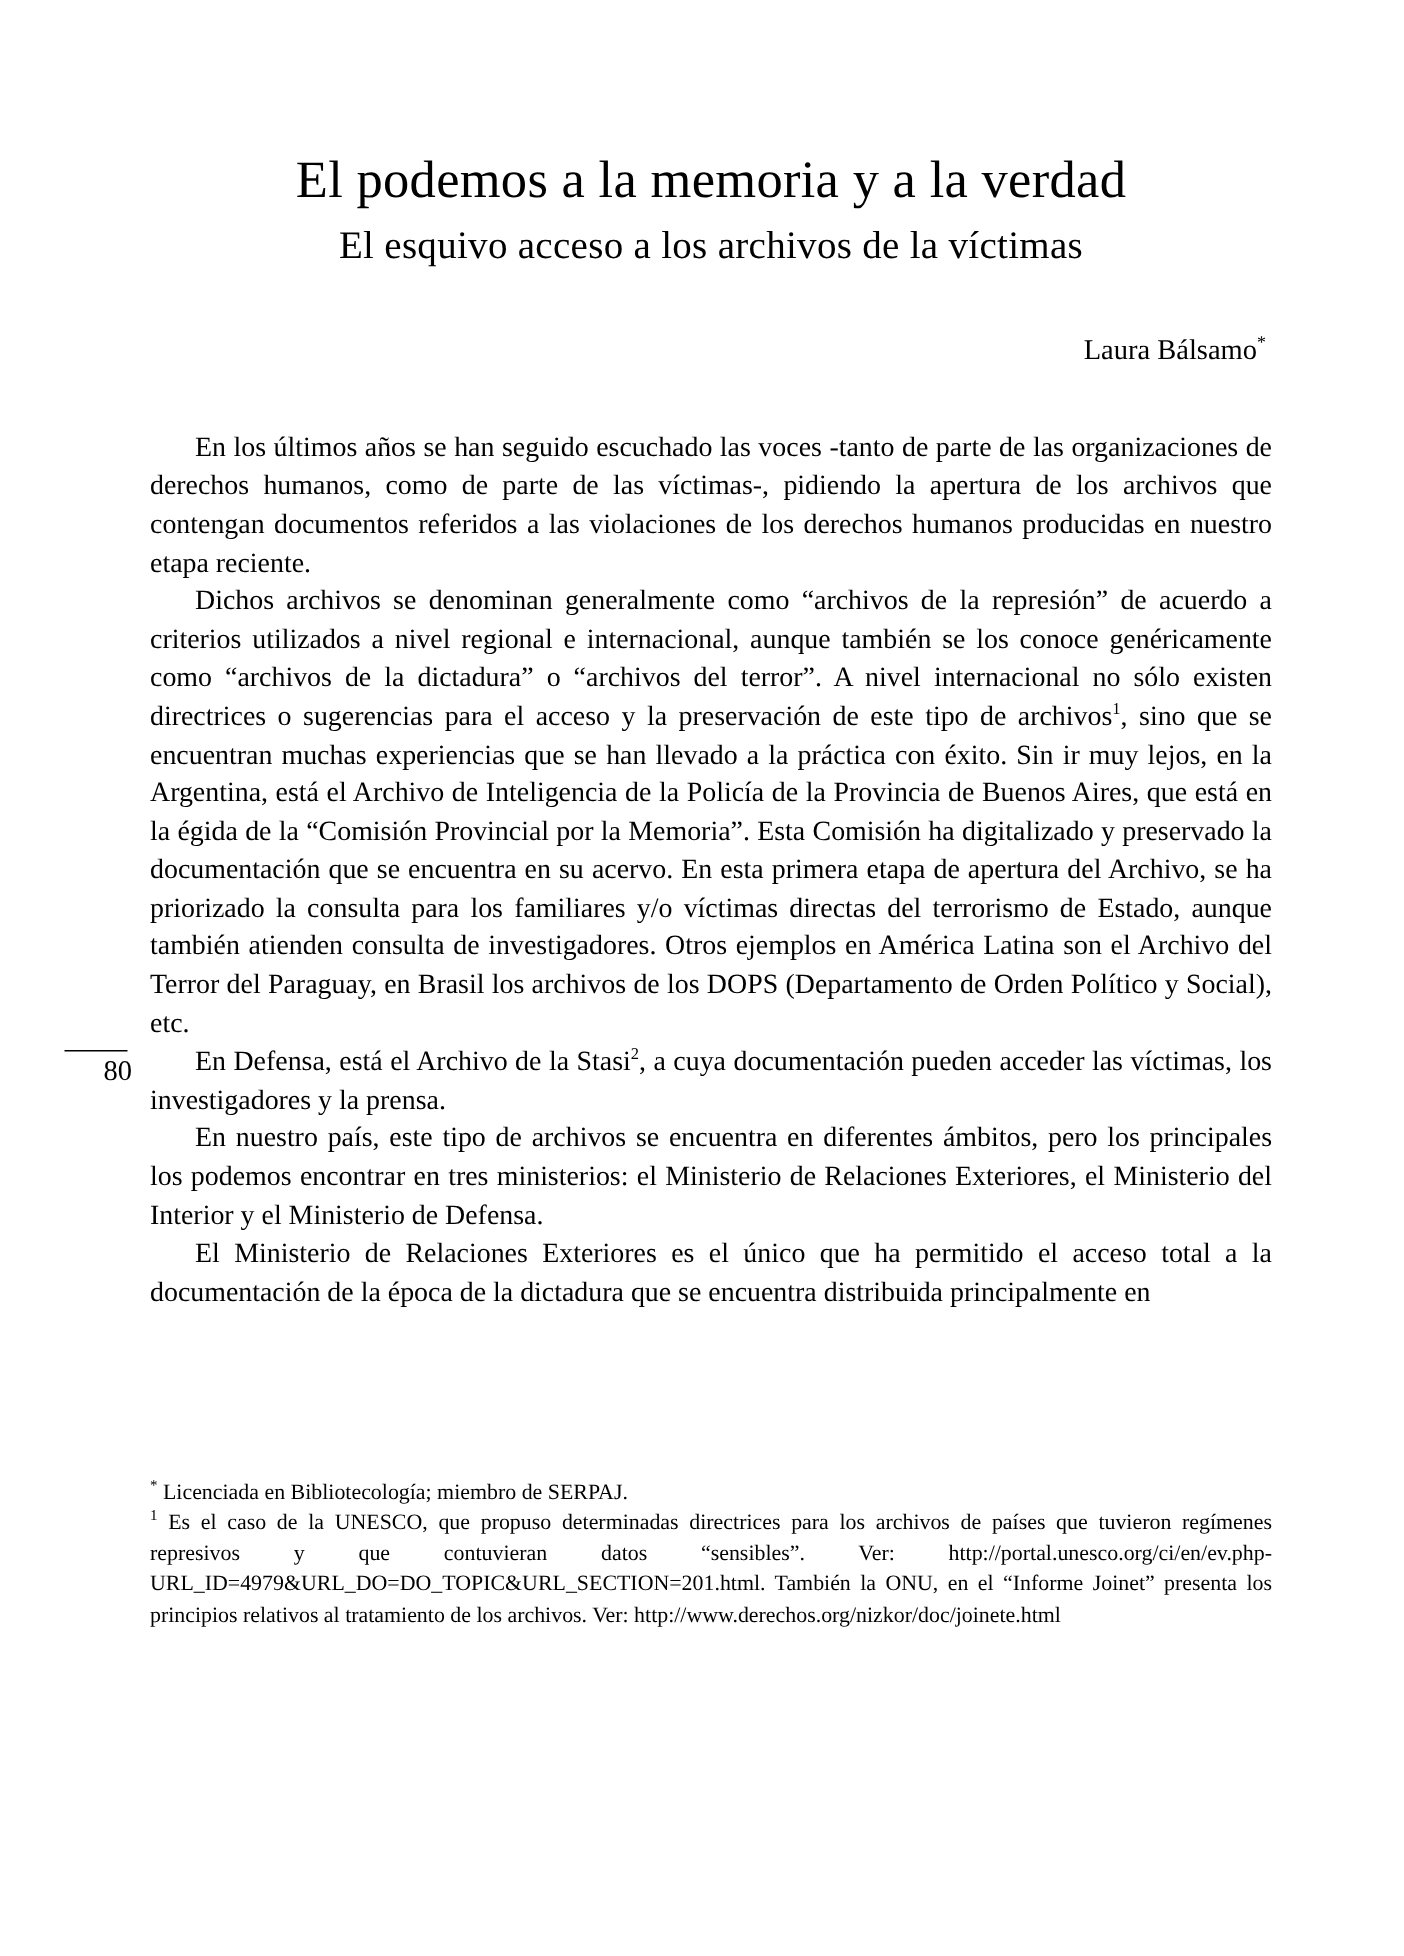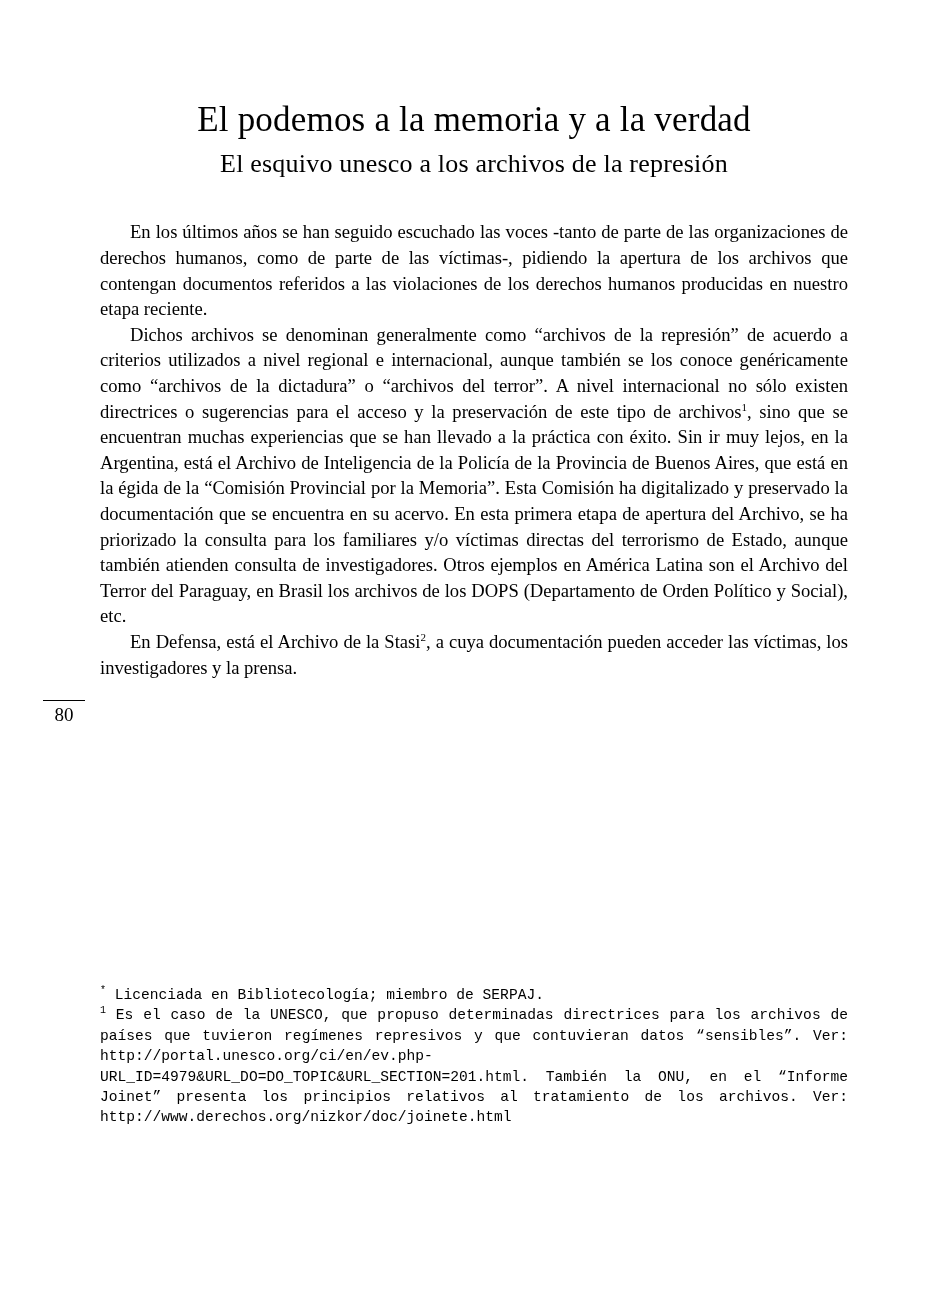--- a/index.html
+++ b/index.html
@@ -68,67 +68,71 @@
   sup {
     font-size: 11px;
     vertical-align: super;
     line-height: 0;
   }
   .folio {
     position: absolute;
     left: 40px;
     top: 700px;
     width: 48px;
-    text-align: center;
+    text-align: right;
     font-size: 19px;
   }
   .folio .rule {
     border-top: 1.3px solid #000;
     width: 42px;
     margin: 0 auto 3px auto;
   }
   .notes {
     position: absolute;
     left: 100px;
     top: 985px;
     width: 748px;
     font-size: 14.6px;
     line-height: 20.4px;
     text-align: justify;
   }
   .notes p {
     margin: 0;
-    font-family: Liberation Mono, monospace;
   }
   .notes .marker {
     font-size: 10px;
     vertical-align: super;
     line-height: 0;
   }
 </style>
 </head>
 <body>
 
 <div class="page">
 
   <div class="folio">
     <div class="rule"></div>
     <span>80</span>
   </div>
 
   <div class="content">
 
     <h1 class="title">El podemos a la memoria y a la verdad</h1>
-    <h2 class="subtitle">El esquivo unesco a los archivos de la represión</h2>
+    <h2 class="subtitle">El esquivo acceso a los archivos de la víctimas</h2>
 
+    <div class="author">
+      <span>Laura Bálsamo</span><span class="star">*</span>
+    </div>
 
     <div class="body-text">
       <p>En los últimos años se han seguido escuchado las voces -tanto de parte de las organizaciones de derechos humanos, como de parte de las víctimas-, pidiendo la apertura de los archivos que contengan documentos referidos a las violaciones de los derechos humanos producidas en nuestro etapa reciente.</p>
       <p><span>Dichos archivos se denominan generalmente como “archivos de la represión” de acuerdo a criterios utilizados a nivel regional e internacional, aunque también se los conoce genéricamente como “archivos de la dictadura” o “archivos del terror”. A nivel internacional no sólo existen directrices o sugerencias para el acceso y la preservación de este tipo de archivos</span><sup>1</sup><span>, sino que se encuentran muchas experiencias que se han llevado a la práctica con éxito. Sin ir muy lejos, en la Argentina, está el Archivo de Inteligencia de la Policía de la Provincia de Buenos Aires, que está en la égida de la “Comisión Provincial por la Memoria”. Esta Comisión ha digitalizado y preservado la documentación que se encuentra en su acervo. En esta primera etapa de apertura del Archivo, se ha priorizado la consulta para los familiares y/o víctimas directas del terrorismo de Estado, aunque también atienden consulta de investigadores. Otros ejemplos en América Latina son el Archivo del Terror del Paraguay, en Brasil los archivos de los DOPS (Departamento de Orden Político y Social), etc.</span></p>
       <p><span>En Defensa, está el Archivo de la Stasi</span><sup>2</sup><span>, a cuya documentación pueden acceder las víctimas, los investigadores y la prensa.</span></p>
+      <p>En nuestro país, este tipo de archivos se encuentra en diferentes ámbitos, pero los principales los podemos encontrar en tres ministerios: el Ministerio de Relaciones Exteriores, el Ministerio del Interior y el Ministerio de Defensa.</p>
+      <p>El Ministerio de Relaciones Exteriores es el único que ha permitido el acceso total a la documentación de la época de la dictadura que se encuentra distribuida principalmente en</p>
     </div>
 
   </div>
 
   <div class="notes">
     <p><span class="marker">*</span> <span>Licenciada en Bibliotecología; miembro de SERPAJ.</span></p>
     <p><span class="marker">1</span> <span>Es el caso de la UNESCO, que propuso determinadas directrices para los archivos de países que tuvieron regímenes represivos y que contuvieran datos “sensibles”. Ver: http://portal.unesco.org/ci/en/ev.php-URL_ID=4979&amp;URL_DO=DO_TOPIC&amp;URL_SECTION=201.html. También la ONU, en el “Informe Joinet” presenta los principios relativos al tratamiento de los archivos. Ver: http://www.derechos.org/nizkor/doc/joinete.html</span></p>
   </div>
 
 </div>

